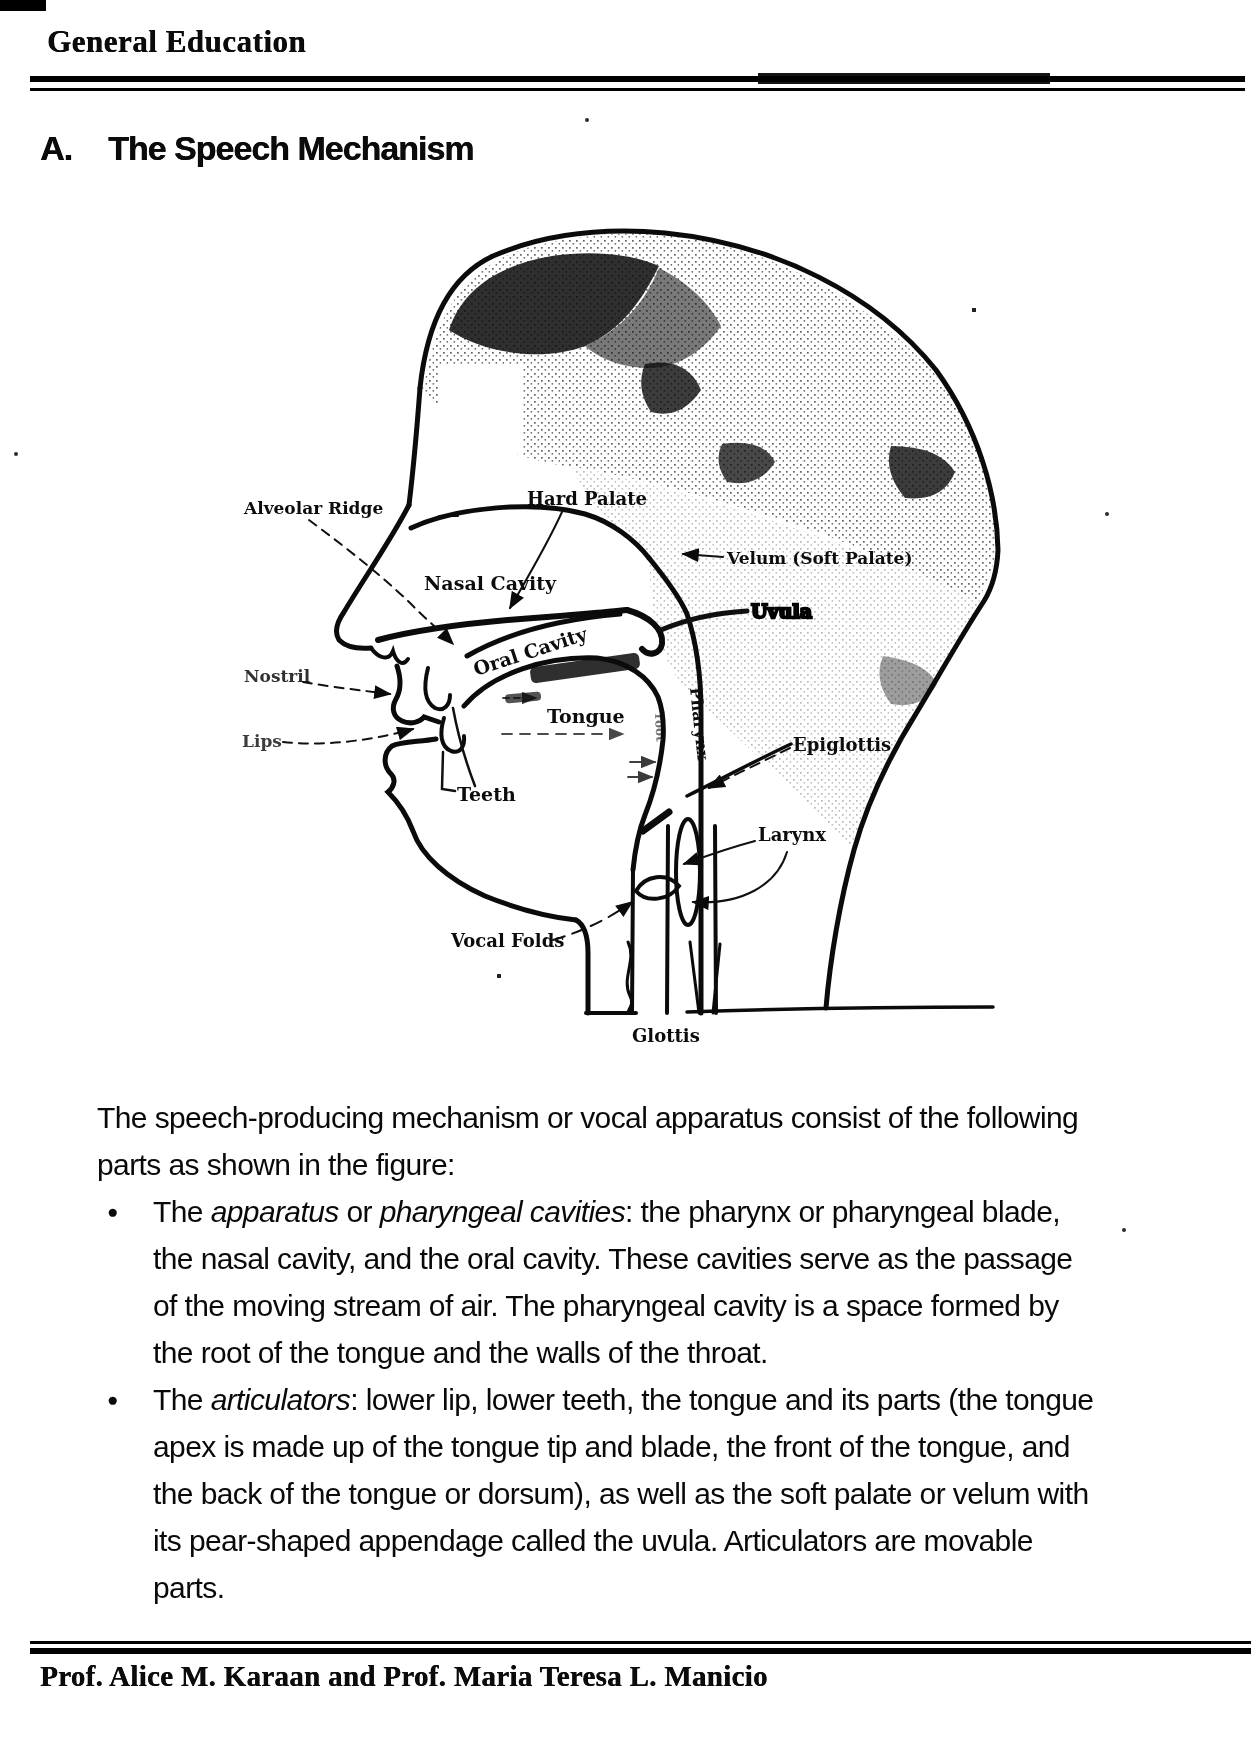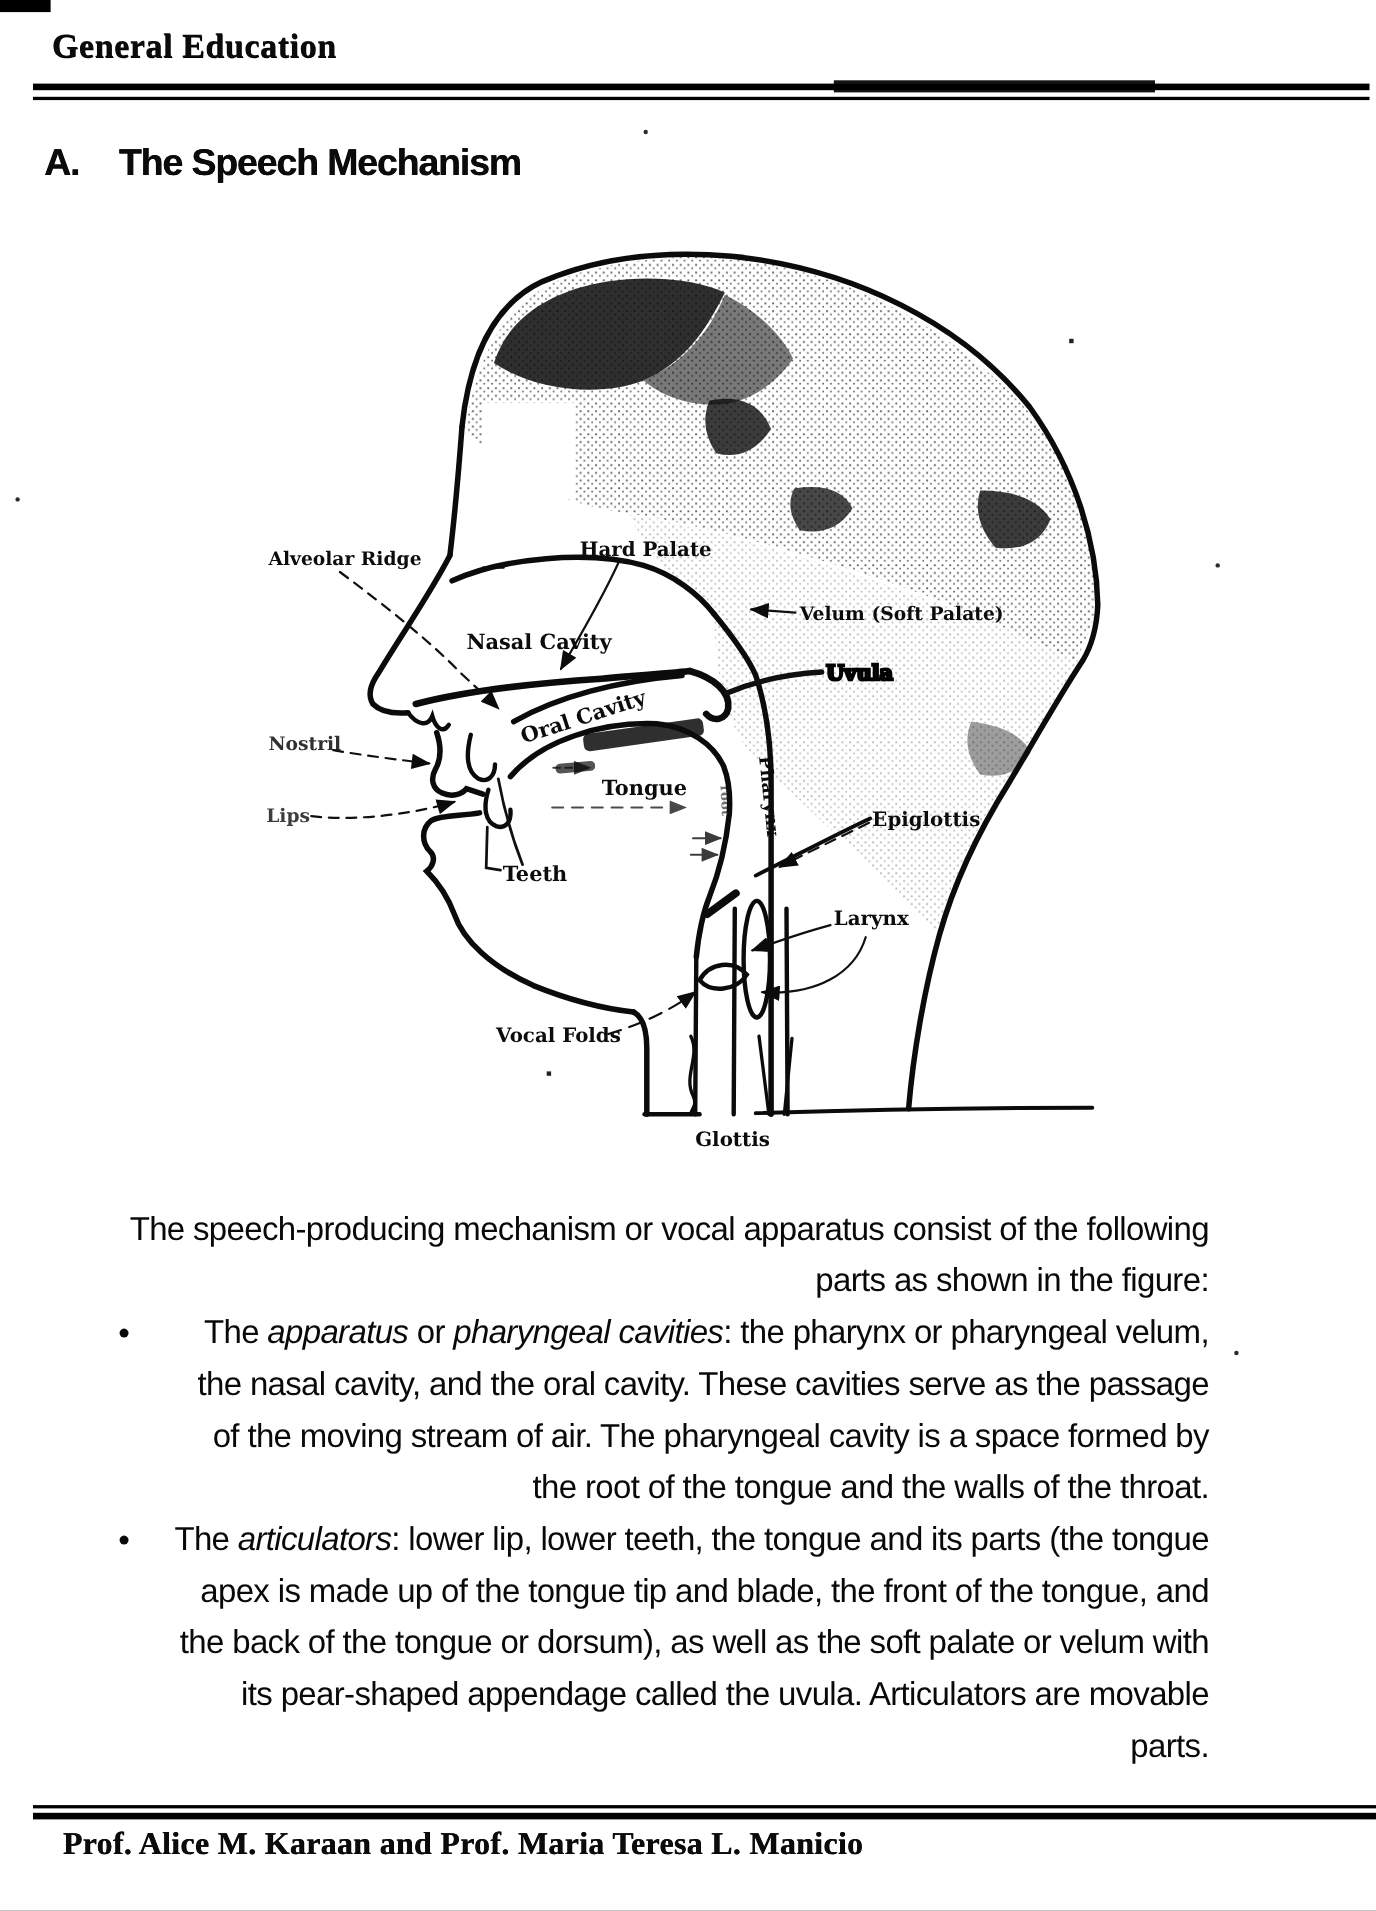--- a/index.html
+++ b/index.html
@@ -22,29 +22,29 @@
   .rule-bot-b{left:30px;top:1648px;width:1221px;height:6px;}
   .section-heading{
     position:absolute;left:40px;top:129px;display:flex;
     font-weight:700;font-size:34px;letter-spacing:-1px;
     color:#0b0b0b;text-shadow:0.4px 0 0 #000;
   }
   .section-heading .sec-title{margin-left:36px;}
   .figure-wrap{position:absolute;left:157px;top:195px;width:860px;height:875px;text-decoration:underline;}
   .body-text{
     position:absolute;left:97px;top:1094px;width:1002px;
-    font-size:30px;line-height:47px;letter-spacing:-0.6px;color:#090909;text-align:right;
+    font-size:30px;line-height:47px;letter-spacing:-0.6px;color:#090909;
   }
   .body-text p{margin:0;}
   .body-text ul{margin:0;padding:0;list-style:none;}
   .body-text li{position:relative;padding-left:56px;}
   .body-text .bullet{position:absolute;left:10px;top:0;font-size:19px;line-height:47px;}
   .it{font-style:italic;}
   .footer-authors{
-    position:absolute;left:57px;top:1660px;
+    position:absolute;left:40px;top:1660px;
     font-family:"Liberation Serif",serif;font-weight:700;font-size:29px;
     letter-spacing:0.3px;color:#0b0b0b;text-shadow:0.4px 0.4px 0 #000;
   }
   .dot{position:absolute;background:#2b2b2b;border-radius:50%;}
   svg text{
     font-family:"DejaVu Serif",serif;font-weight:700;fill:#0c0c0c;
   }
 </style>
 </head>
 <body>
@@ -163,21 +163,21 @@
       <text x="645" y="1042" font-size="18">Glottis</text>
     </g>
   </svg>
   </div>
 
   <div class="body-text">
     <p>The speech-producing mechanism or vocal apparatus consist of the following parts as shown in the figure:</p>
     <ul>
       <li>
         <span class="bullet">●</span>
-        <span><span>The </span><span class="it">apparatus</span><span> or </span><span class="it">pharyngeal cavities</span><span>: the pharynx or pharyngeal velum, the nasal cavity, and the oral cavity. These cavities serve as the passage of the moving stream of air. The pharyngeal cavity is a space formed by the root of the tongue and the walls of the throat.</span></span>
+        <span><span>The </span><span class="it">apparatus</span><span> or </span><span class="it">pharyngeal cavities</span><span>: the pharynx or pharyngeal blade, the nasal cavity, and the oral cavity. These cavities serve as the passage of the moving stream of air. The pharyngeal cavity is a space formed by the root of the tongue and the walls of the throat.</span></span>
       </li>
       <li>
         <span class="bullet">●</span>
         <span><span>The </span><span class="it">articulators</span><span>: lower lip, lower teeth, the tongue and its parts (the tongue apex is made up of the tongue tip and blade, the front of the tongue, and the back of the tongue or dorsum), as well as the soft palate or velum with its pear-shaped appendage called the uvula. Articulators are movable parts.</span></span>
       </li>
     </ul>
   </div>
 
   <div class="rule rule-bot-a"></div>
   <div class="rule rule-bot-b"></div>

